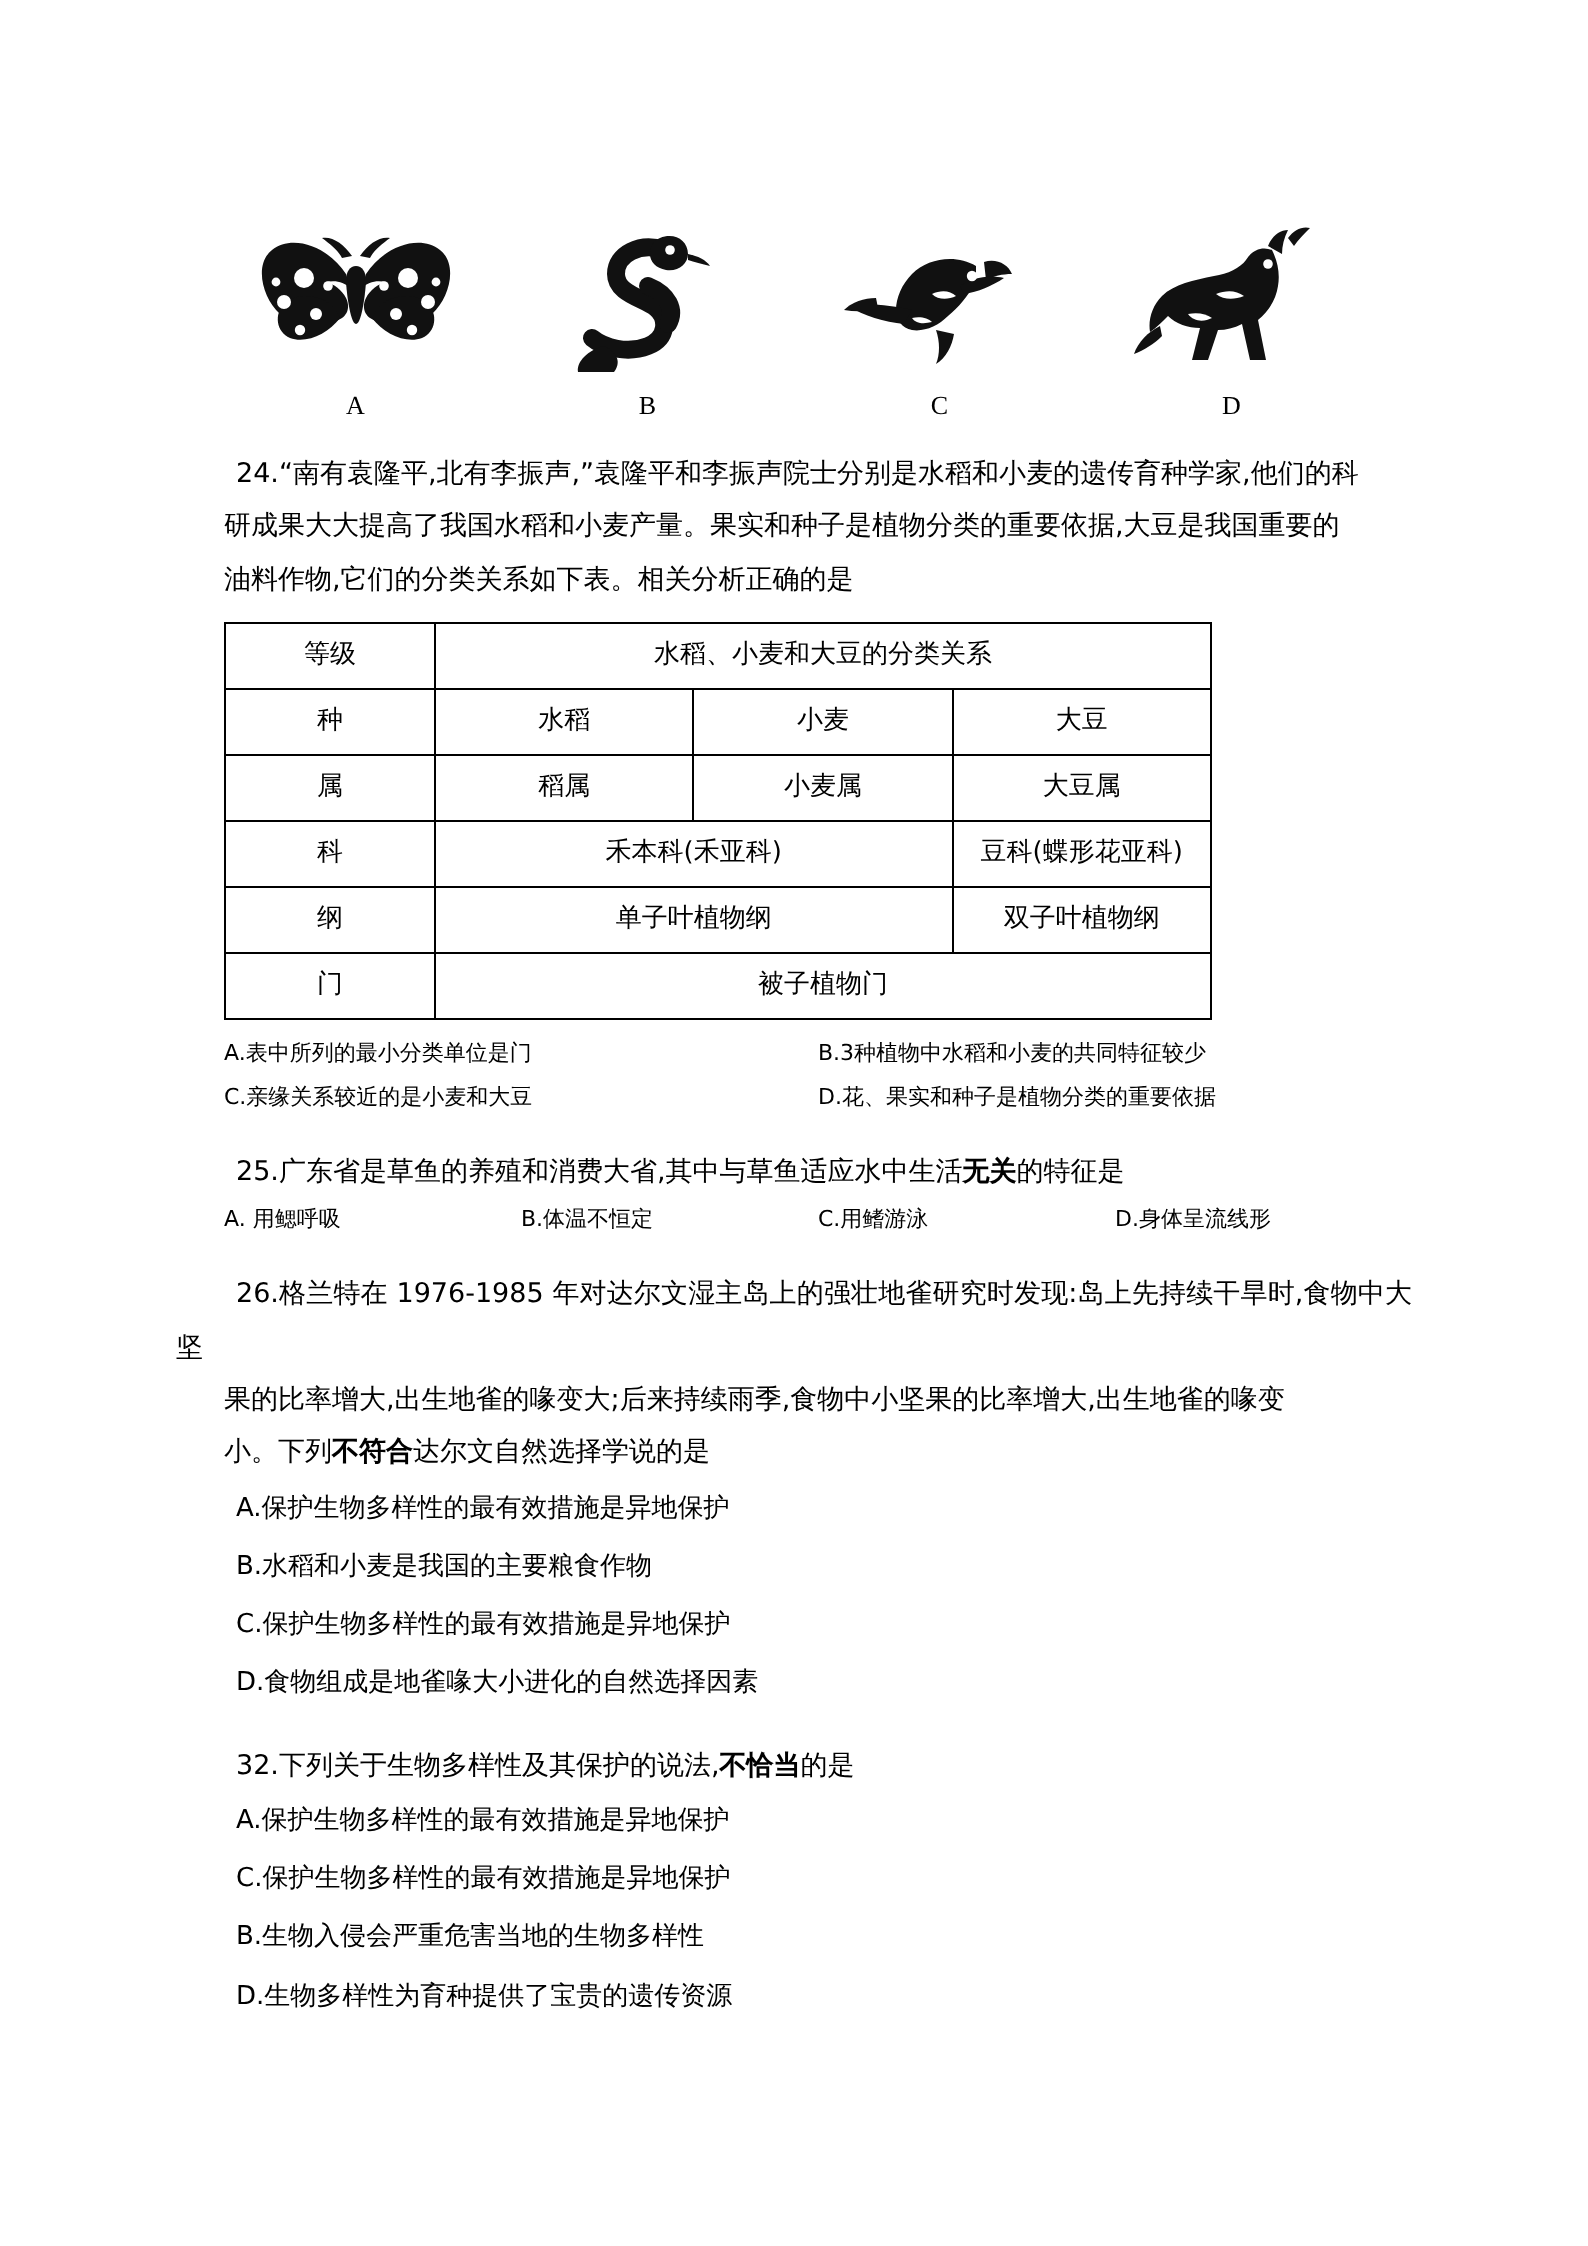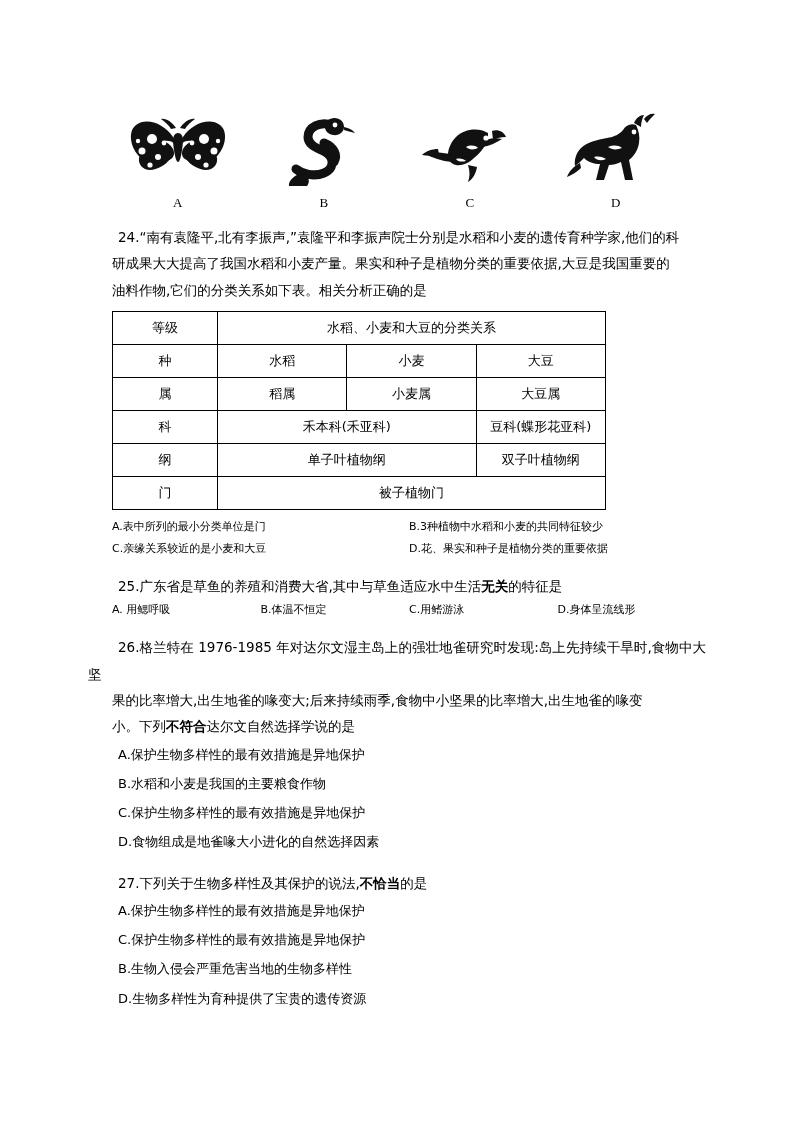--- a/index.html
+++ b/index.html
@@ -273,21 +273,21 @@
     <div class="q-body indent">果的比率增大,出生地雀的喙变大;后来持续雨季,食物中小坚果的比率增大,出生地雀的喙变</div>
     <div class="q-body indent">小。下列<b>不符合</b>达尔文自然选择学说的是</div>
     <div class="opt-block">A.保护生物多样性的最有效措施是异地保护</div>
     <div class="opt-block">B.水稻和小麦是我国的主要粮食作物</div>
     <div class="opt-block">C.保护生物多样性的最有效措施是异地保护</div>
     <div class="opt-block">D.食物组成是地雀喙大小进化的自然选择因素</div>
   </div>
 
   <div class="question">
     <div class="q-body">
-      <span class="q-num">27.</span><span>下列关于生物多样性及其保护的说法,<b>不恰当</b>的是</span>
+      <span class="q-num">32.</span><span>下列关于生物多样性及其保护的说法,<b>不恰当</b>的是</span>
     </div>
     <div class="opt-block">A.保护生物多样性的最有效措施是异地保护</div>
     <div class="opt-block">C.保护生物多样性的最有效措施是异地保护</div>
     <div class="opt-block">B.生物入侵会严重危害当地的生物多样性</div>
     <div class="opt-block">D.生物多样性为育种提供了宝贵的遗传资源</div>
   </div>
 
 </div>
 
 </body></html>

